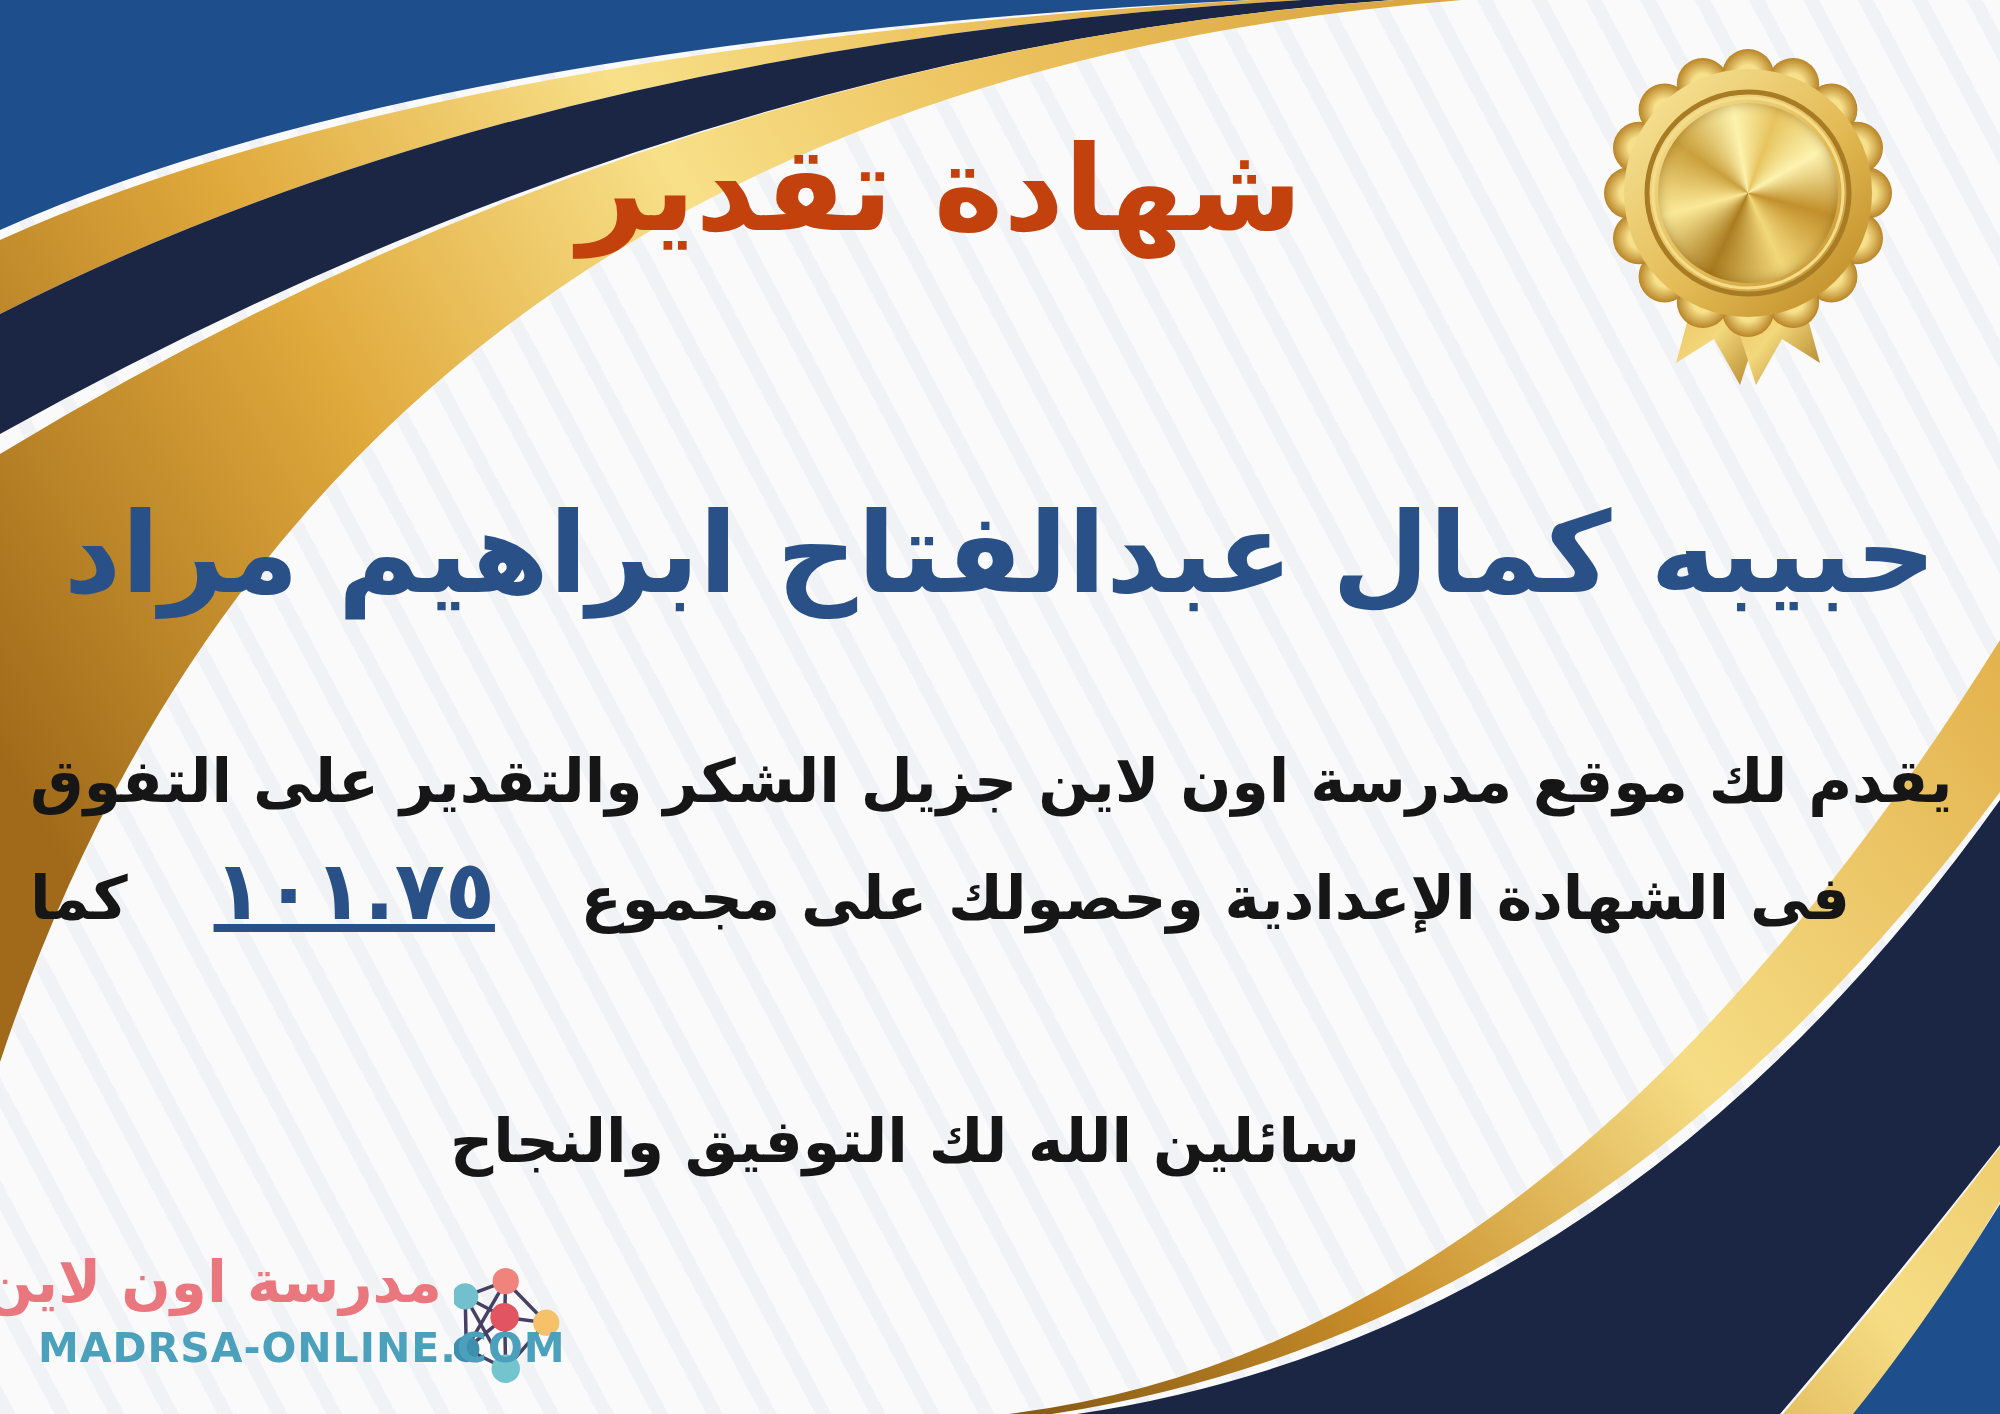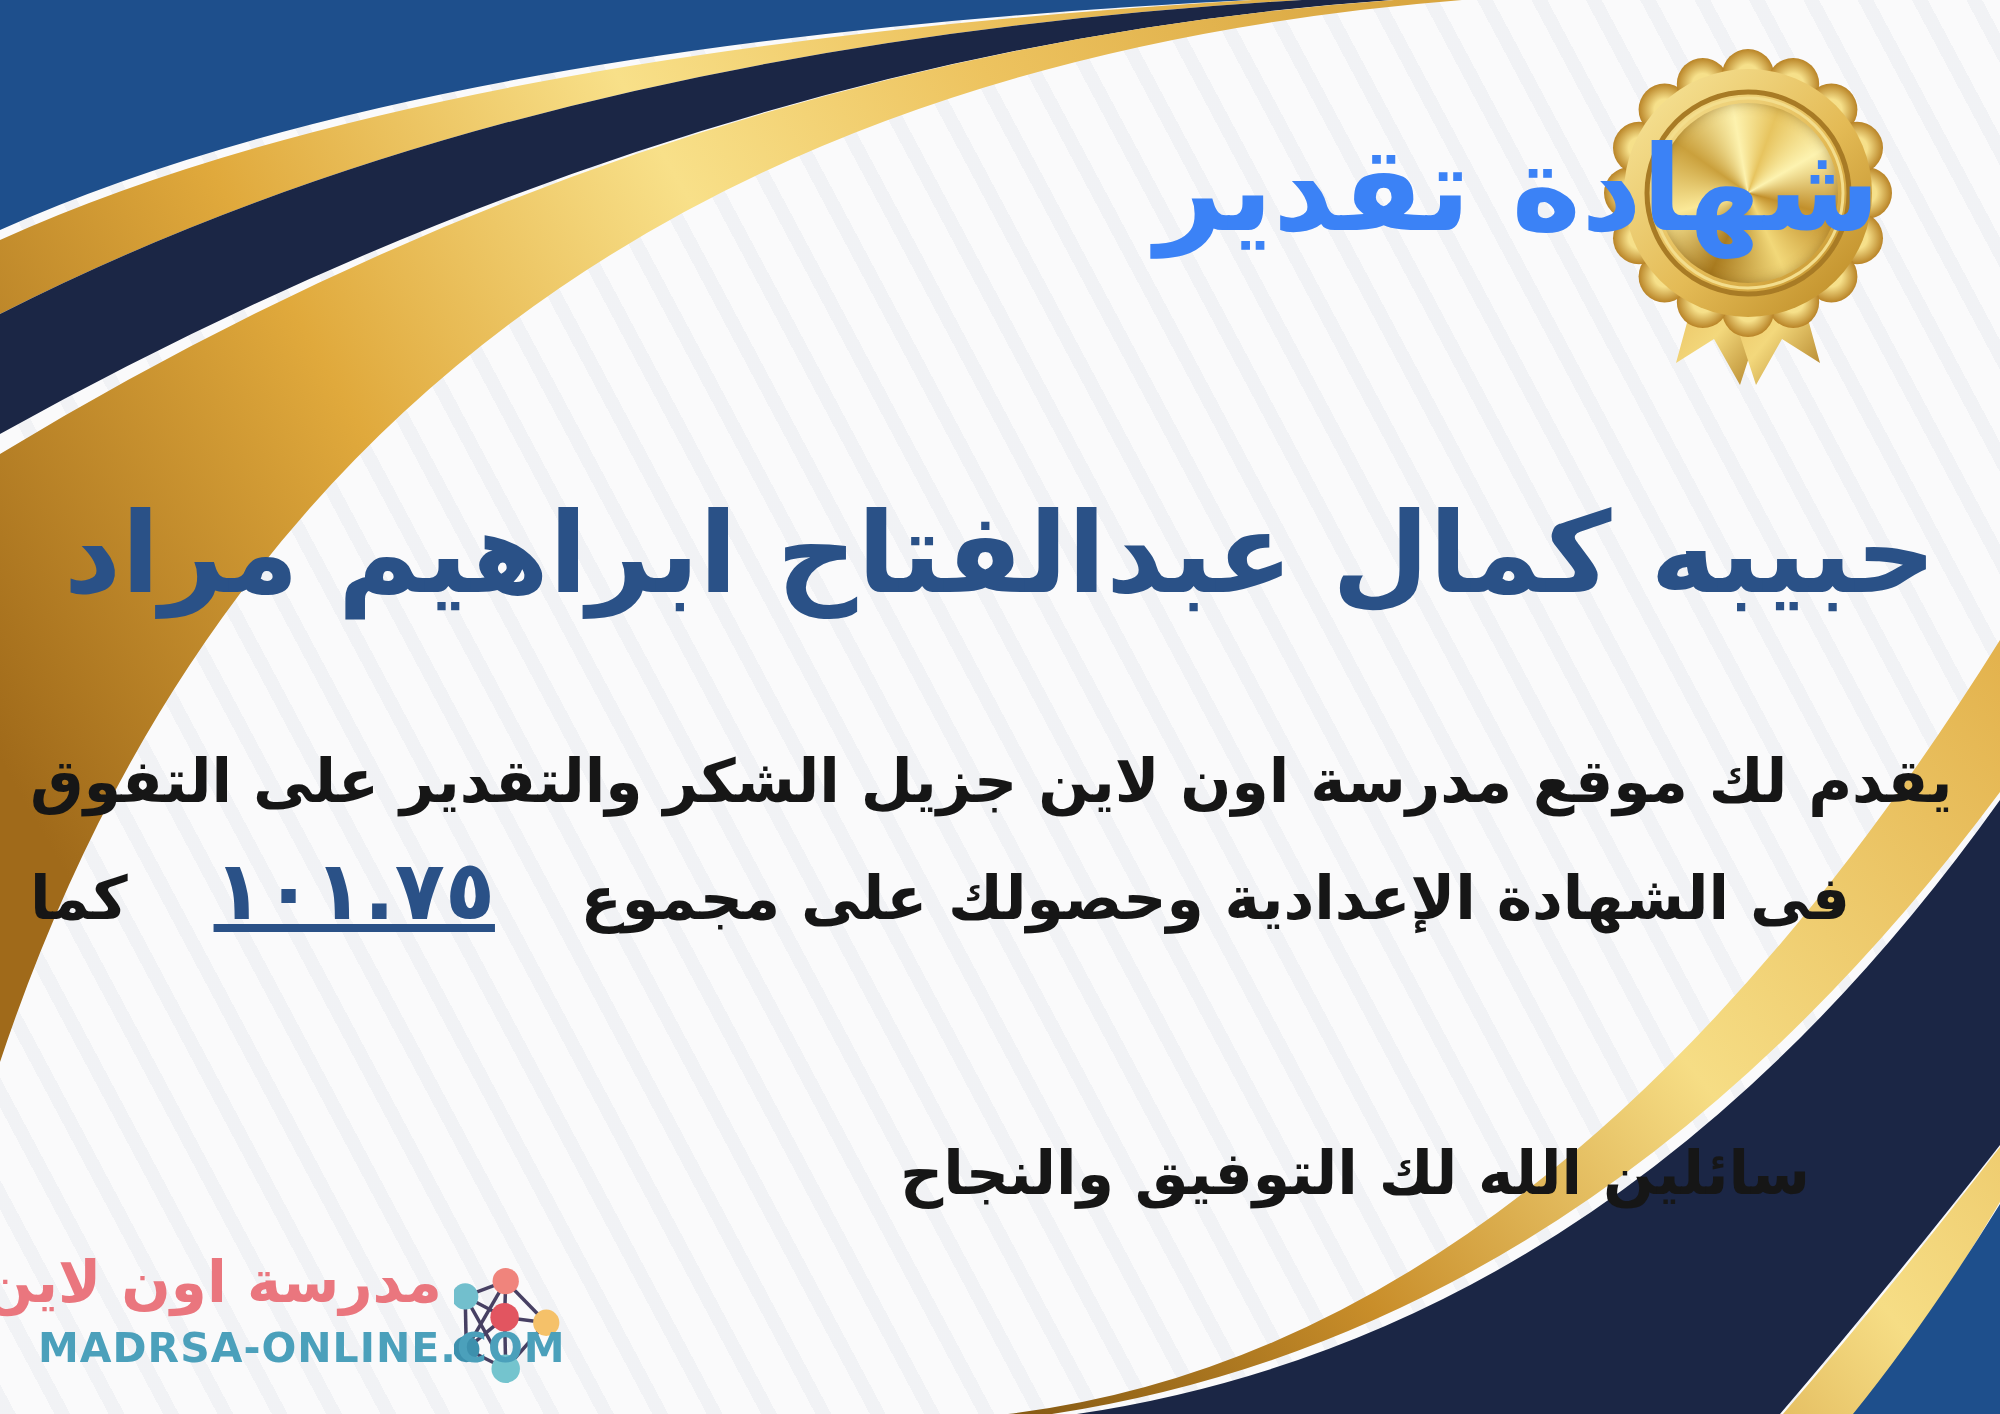--- a/index.html
+++ b/index.html
@@ -24,41 +24,41 @@
     position:absolute;left:70px;top:70px;width:180px;height:180px;border-radius:50%;
     background:conic-gradient(from 20deg,
       #e7c45f,#fdf3b0 40deg,#c2902c 85deg,#f2d879 135deg,#aa7c20 185deg,
       #fbe998 235deg,#caa03c 285deg,#fdf2ae 330deg,#e7c45f 360deg);
     box-shadow:inset 0 0 12px rgba(120,80,10,.45);
   }
 
   
   .title{
     position:absolute;left:0;right:120px;top:120px;margin:0;
-    direction:rtl;
-    font-size:118px;font-weight:bold;color:#3b82f6;letter-spacing:0;
+    text-align:center;direction:rtl;
+    font-size:118px;font-weight:bold;color:#c2410c;letter-spacing:0;
   }
   .student{
     position:absolute;left:0;right:0;top:488px;margin:0;
     text-align:center;direction:rtl;
     font-size:112px;font-weight:bold;color:#2a5187;
   }
   .body-text{
     position:absolute;left:30px;right:30px;top:726px;
     text-align:left;direction:rtl;
     font-size:60px;line-height:110px;font-weight:bold;color:#161616;
   }
   .score{
     color:#2a5187;font-size:82px;font-weight:bold;margin:0 65px;
     letter-spacing:4px;
     text-decoration:underline;
   }
   .closing{
-    position:absolute;left:0;right:190px;top:1138px;
-    direction:rtl;
+    position:absolute;left:0;right:190px;top:1106px;
+    text-align:center;direction:rtl;
     font-size:60px;font-weight:bold;color:#161616;
   }
 
   
   .logo{position:absolute;left:20px;top:1258px;width:572px;height:150px;}
   .logo-ar{
     position:absolute;right:150px;top:-10px;direction:rtl;
     font-size:58px;font-weight:bold;color:#ea767e;white-space:nowrap;
   }
   .logo-en{

